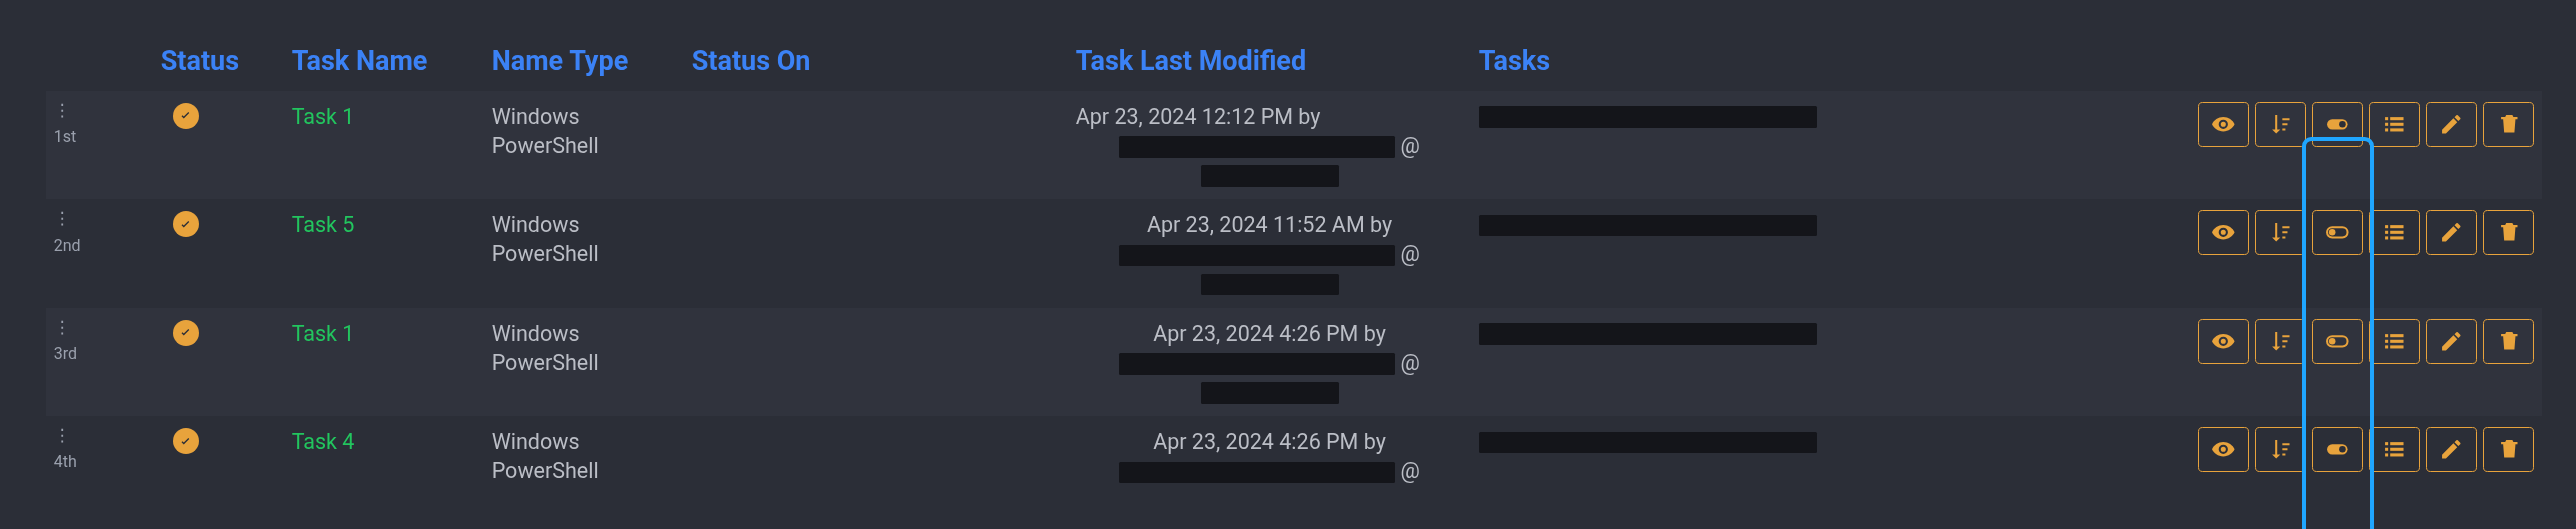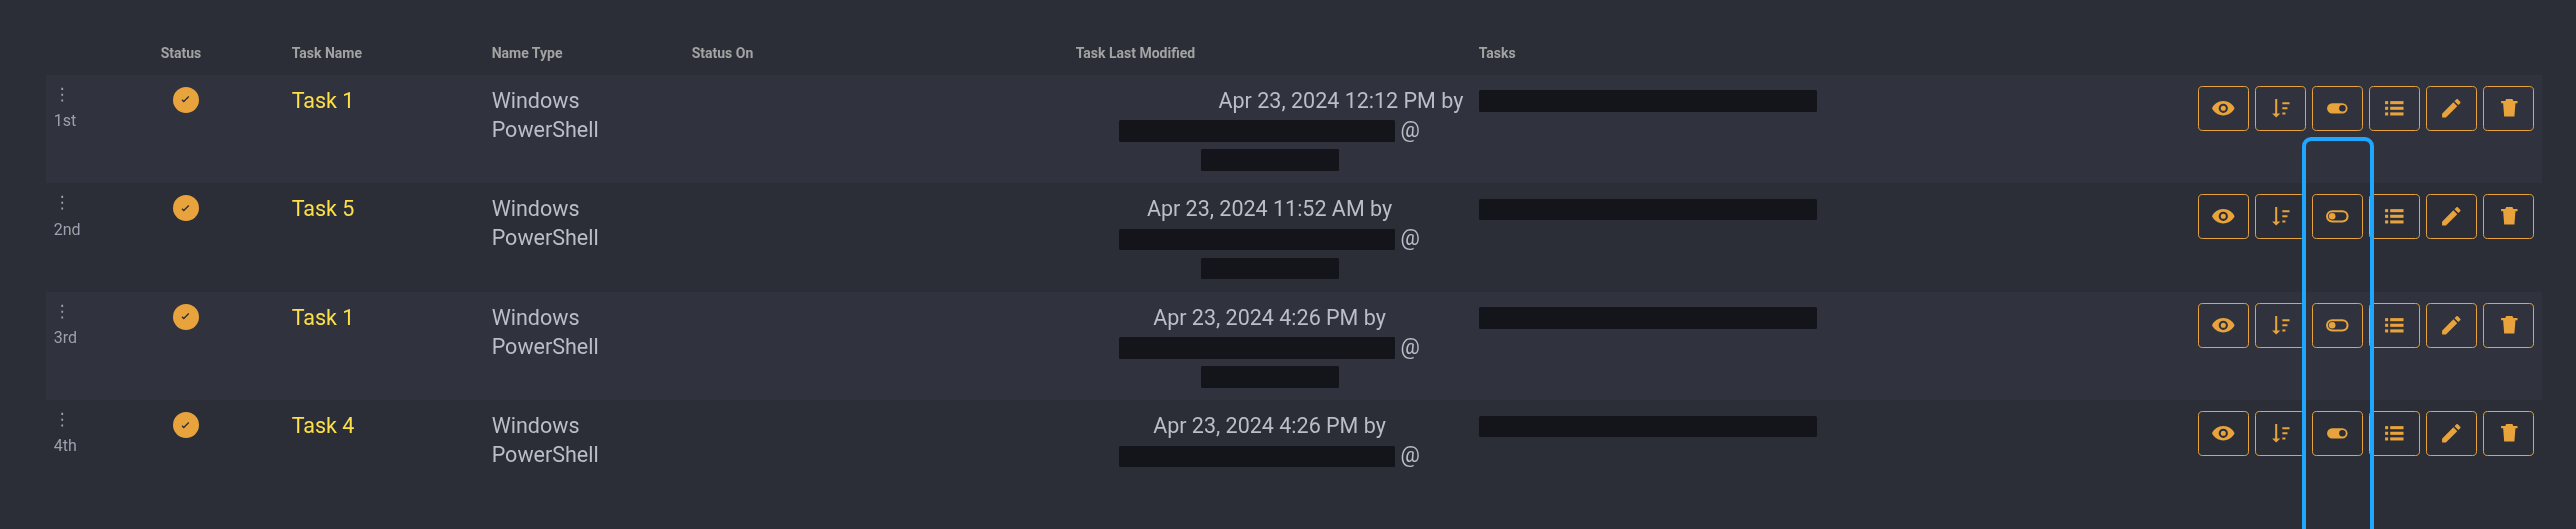--- a/index.html
+++ b/index.html
@@ -22,23 +22,23 @@
     color: #e1e3e7;
     margin-bottom: 23px;
   }
   table {
     width: 100%;
     border-collapse: collapse;
     table-layout: fixed;
   }
   th {
     text-align: left;
-    font-size: 14px;
+    font-size: 27px;
     font-weight: 700;
-    color: #a3a3a3;
+    color: #3b82f6;
     padding: 14px 7.7px;
     vertical-align: middle;
   }
   td {
     font-size: 21.5px;
     color: #bbbec6;
     padding: 10.7px 7.7px;
     vertical-align: top;
     line-height: 1.35;
   }
@@ -79,21 +79,21 @@
     border-radius: 50%;
     margin-left: 12.3px;
   }
   .status-icon svg {
     width: 15.4px;
     height: 15.4px;
     fill: #2b2e37;
   }
 
   .task-name {
-    color: #fde047;
+    color: #22c55e;
     cursor: pointer;
   }
 
   .modified-cell {
     text-align: left;
   }
   .redacted {
     display: inline-block;
     background-color: #14151a;
     height: 21.5px;
@@ -176,21 +176,21 @@
           <td class="drag-cell"><span class="drag-dots">⋮</span><span class="order-text">1st</span></td>
           <td><span class="status-icon">
               <svg viewBox="0 0 24 24">
                 <path d="M9 16.2l-3.5-3.5 1.4-1.4L9 13.4l7.1-7.1 1.4 1.4z"></path>
               </svg>
             </span></td>
           <td><span class="task-name">Task 1</span></td>
           <td>Windows PowerShell</td>
           <td></td>
           <td class="modified-cell">
-            <div style="text-align:right">Apr 23, 2024 12:12 PM by</div>
+            <div style="text-align:left">Apr 23, 2024 12:12 PM by</div>
             <div style="text-align:center"><span class="redacted"></span> @ <span class="redacted" style="width:138px"></span></div>
           </td>
           <td><span class="agent-redacted"></span></td>
           <td class="actions-cell"><span class="action-btn">
               <svg viewBox="0 0 24 24">
                 <path d="M12 5C7 5 2.7 8.1 1 12c1.7 3.9 6 7 11 7s9.3-3.1 11-7c-1.7-3.9-6-7-11-7zm0 11.5A4.5 4.5 0 1 1 12 7.5a4.5 4.5 0 0 1 0 9zm0-7a2.5 2.5 0 1 0 0 5 2.5 2.5 0 0 0 0-5z"></path>
               </svg>
             </span><span class="action-btn">
               <svg viewBox="0 0 24 24">
                 <path d="M7 3l0 14 -3 0 4 4 4 -4 -3 0 0 -14z M14 6h7v2h-7z M14 11h5v2h-5z M14 16h3v2h-3z"></path>

